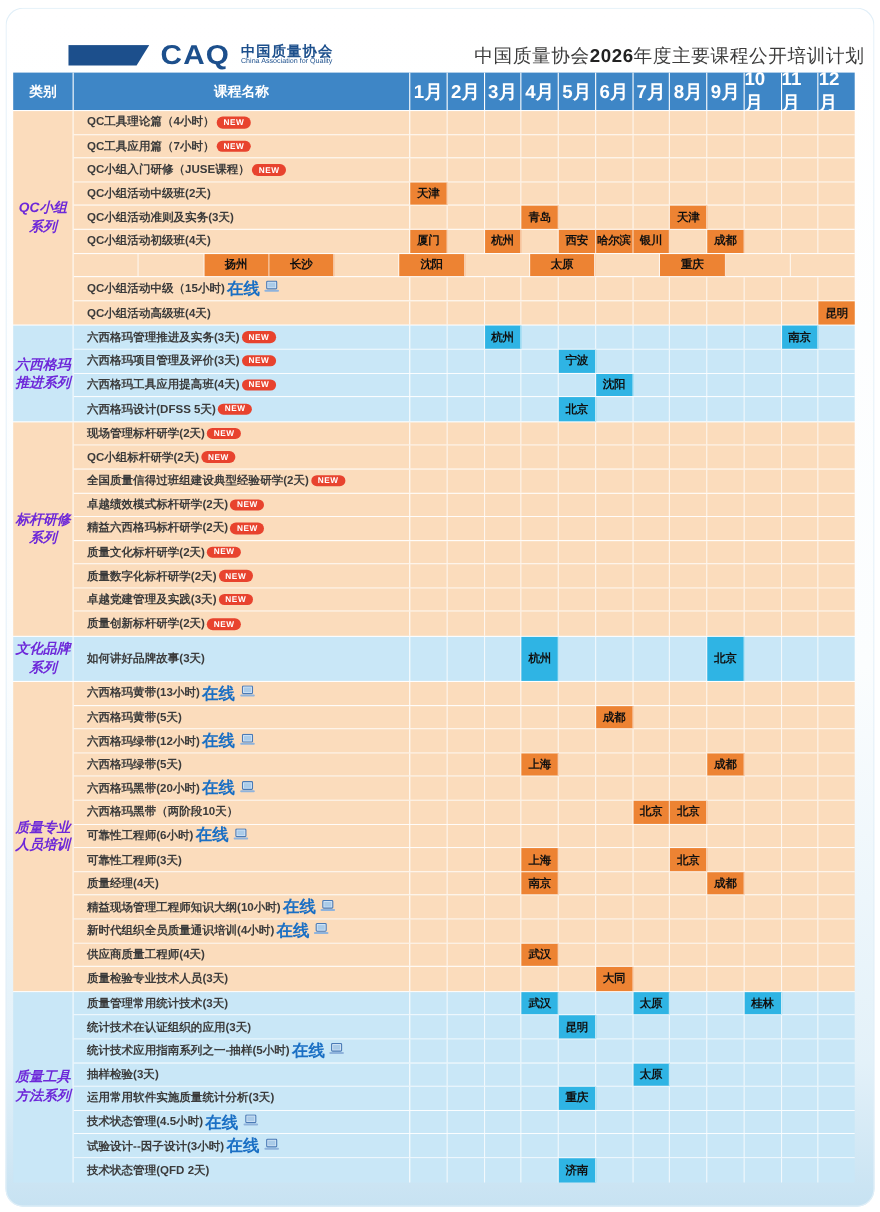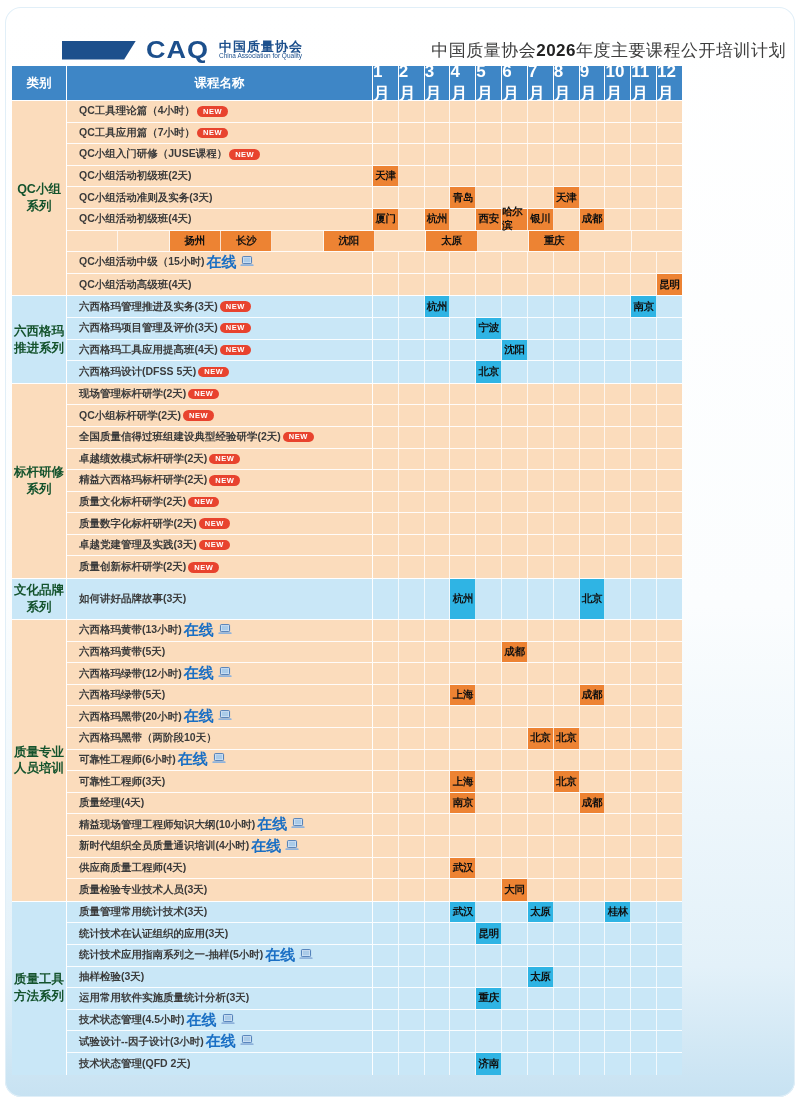--- a/index.html
+++ b/index.html
@@ -19,31 +19,31 @@
   .logo{display:flex;align-items:center;gap:10px;padding-left:48px;}
   .logo-flag{width:74px;height:19px;background:var(--c-navy);
     clip-path:polygon(0 0,100% 0,84% 100%,0 100%);}
   .logo-caq{font-size:27px;font-weight:bold;color:var(--c-navy);letter-spacing:1px;line-height:1;transform:scaleY(.92);}
   .logo-txt{display:flex;flex-direction:column;line-height:1.05;}
   .logo-cn{font-size:13px;font-weight:bold;color:var(--c-navy);letter-spacing:1px;}
   .logo-en{font-size:6.5px;color:var(--c-navy);}
   .title{font-size:17px;color:var(--c-title);font-weight:500;letter-spacing:.5px;white-space:nowrap;}
   .title b{font-weight:800;color:#222;}
   
-  .tbl{position:absolute;left:12px;top:66px;width:670px;}
+  .tbl{position:absolute;left:12px;top:66px;width:765px;}
   .thead{display:flex;height:34px;background:var(--c-hdr);color:#fff;font-weight:bold;}
   .th{display:flex;align-items:center;justify-content:center;border-right:1px solid #fff;box-sizing:border-box;}
   .th:last-child{border-right:none;}
   .th-cat{width:55px;font-size:12.5px;}
   .th-course{width:306px;font-size:12.5px;}
   .th-m{flex:1;font-size:17px;}
   .sec{display:flex;border-top:1px solid #fff;}
   .cat{width:55px;box-sizing:border-box;display:flex;align-items:center;justify-content:center;
-    text-align:center;font-weight:bold;font-size:12.5px;color:#14532d;line-height:1.35;
-    border-right:1px solid #fff;}
+    text-align:center;font-weight:bold;font-size:12.5px;color:#6d28d9;line-height:1.35;
+    border-right:1px solid #fff;font-style:italic;}
   .sec.orange .cat{background:var(--c-obg);}
   .sec.blue .cat{background:var(--c-bbg);}
   .rows{flex:1;display:flex;flex-direction:column;}
   .row{display:flex;height:var(--rh,21.6px);border-bottom:1px solid rgba(255,255,255,.9);box-sizing:border-box;}
   .rows .row:last-child{border-bottom:none;}
   .sec.orange .row{background:var(--c-obg);}
   .sec.blue .row{background:var(--c-bbg);}
   .course{width:306px;box-sizing:border-box;display:flex;align-items:center;gap:2px;
     padding-left:12px;border-right:1px solid rgba(255,255,255,.95);
     font-size:10.5px;font-weight:bold;color:#3b3b3b;white-space:nowrap;overflow:hidden;}
@@ -145,21 +145,21 @@
             <div class="mcell"></div>
             <div class="mcell"></div>
             <div class="mcell"></div>
             <div class="mcell"></div>
             <div class="mcell"></div>
             <div class="mcell"></div>
             <div class="mcell"></div>
           </div>
           <div class="row">
             <div class="course">
-              <span>QC小组活动初级班(2天)</span>
+              <span>QC小组活动中级班(2天)</span>
             </div>
             <div class="mcell city-o">天津</div>
             <div class="mcell"></div>
             <div class="mcell"></div>
             <div class="mcell"></div>
             <div class="mcell"></div>
             <div class="mcell"></div>
             <div class="mcell"></div>
             <div class="mcell"></div>
             <div class="mcell"></div>

